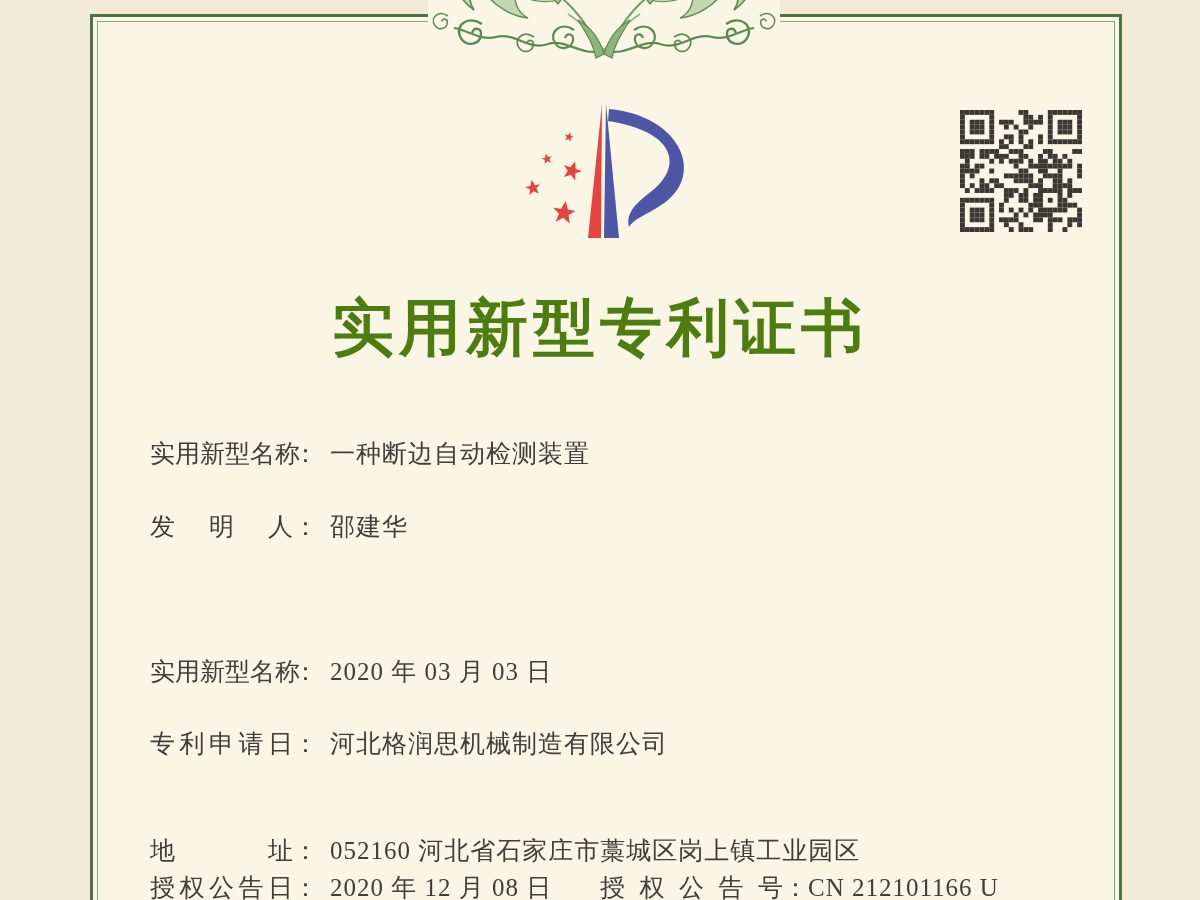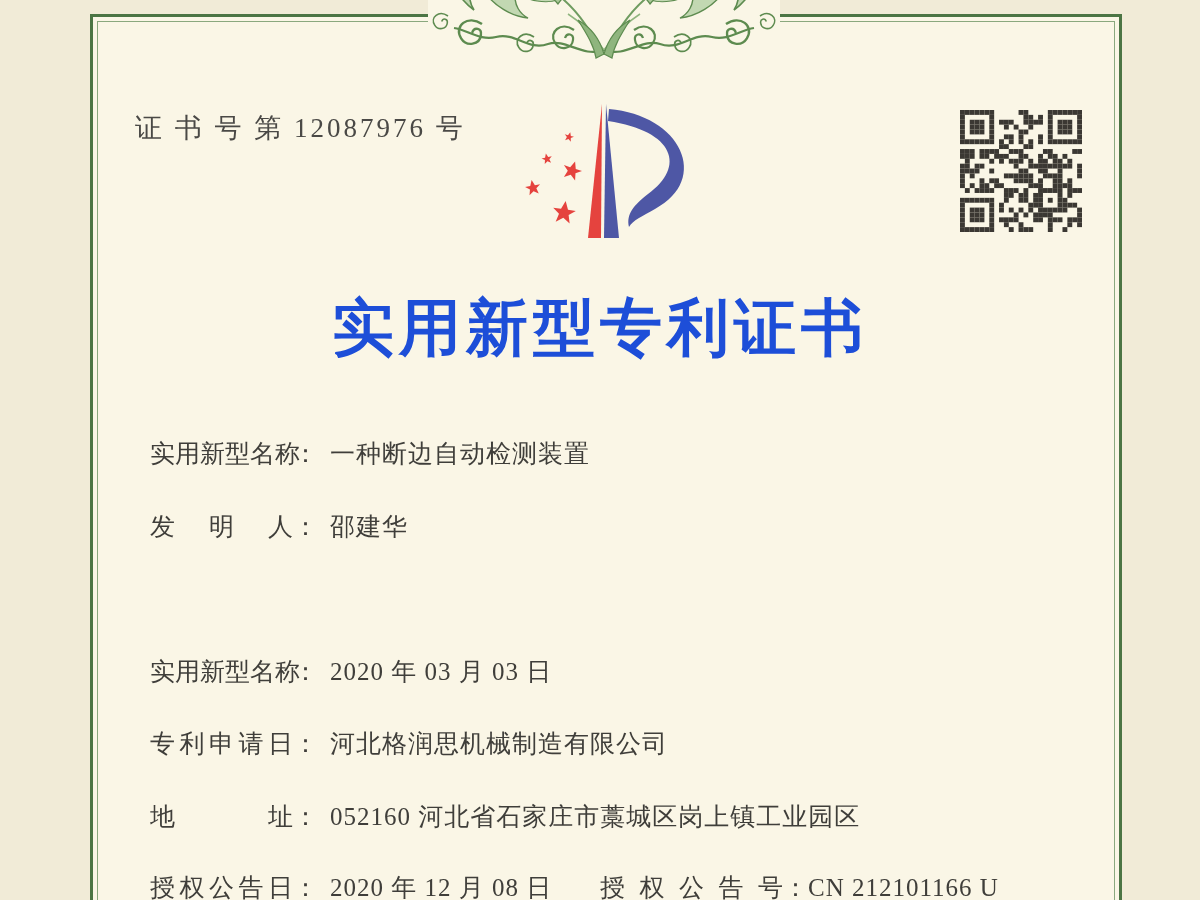--- a/index.html
+++ b/index.html
@@ -25,32 +25,32 @@
     position:absolute;left:135px;top:110px;
     font-size:27px;color:#4a4946;letter-spacing:3px;white-space:pre;
   }
   
   .logo{position:absolute;left:505px;top:83px;width:210px;height:165px;}
   
   .qr{position:absolute;left:960px;top:110px;width:122px;height:122px;}
   
   .title{
     position:absolute;left:0;top:286px;width:1200px;text-align:center;
-    font-size:62px;font-weight:bold;color:#1d4ed8;letter-spacing:5px;
+    font-size:62px;font-weight:bold;color:#4d7c0f;letter-spacing:5px;
   }
   
   .row{position:absolute;left:150px;font-size:25px;color:#3f3e3a;white-space:nowrap;}
   .row .flabel{
     display:inline-block;width:143px;vertical-align:bottom;
     text-align:justify;text-align-last:justify;
   }
   .row .colon{display:inline-block;}
   .row .fvalue{margin-left:12px;letter-spacing:1px;margin-top:11px;}
   .r1{top:437px;} .r2{top:510px;} .r3{top:583px;} .r4{top:655px;}
-  .r5{top:727px;} .r6{top:800px;} .r7{top:871px;}
+  .r5{top:727px;} .r6{top:834px;} .r7{top:871px;}
   .row2{position:absolute;left:600px;top:871px;font-size:25px;color:#3f3e3a;white-space:nowrap;}
   .row2 .flabel{display:inline-block;width:183px;vertical-align:bottom;
     text-align:justify;text-align-last:justify;}
   .row2 .fvalue{letter-spacing:1px;}
 </style>
 </head>
 <body>
 
 <div class="page">
 
@@ -76,21 +76,20 @@
         <path d="M196 2 C 214 -8, 240 -12, 258 -4 C 244 2, 230 10, 222 20 C 214 8, 204 4, 196 2 Z" fill="#a9c897" stroke="#5d8b4f" stroke-width="1.3"></path>
       </g>
     </defs>
     <rect x="0" y="0" width="352" height="88" fill="#faf6e6"></rect>
     <use href="#halfR"></use>
     <use href="#halfR" transform="matrix(-1,0,0,1,352,0)"></use>
     <path d="M176 70 C 172 56, 164 44, 150 36 C 160 52, 166 62, 168 74 Z" fill="#8fb57e" stroke="#5d8b4f" stroke-width="1.2"></path>
     <path d="M176 70 C 180 56, 188 44, 202 36 C 192 52, 186 62, 184 74 Z" fill="#8fb57e" stroke="#5d8b4f" stroke-width="1.2"></path>
   </svg>
 
-  <div class="cert-no">证 书 号 第 12087976 号</div>
 
   <svg class="logo" viewBox="0 0 210 165">
     <defs>
       <path id="star" d="M0,-10 L2.94,-3.09 L9.51,-3.09 L4.05,1.18 L5.88,8.09 L0,4 L-5.88,8.09 L-4.05,1.18 L-9.51,-3.09 L-2.94,-3.09 Z" fill="#e5433e"></path>
     </defs>
     <use href="#star" transform="translate(64,54) scale(0.5) rotate(15)"></use>
     <use href="#star" transform="translate(42,76) scale(0.55) rotate(-12)"></use>
     <use href="#star" transform="translate(67,88) scale(1.0) rotate(18)"></use>
     <use href="#star" transform="translate(28,105) scale(0.8) rotate(-10)"></use>
     <use href="#star" transform="translate(59,130) scale(1.2) rotate(8)"></use>

